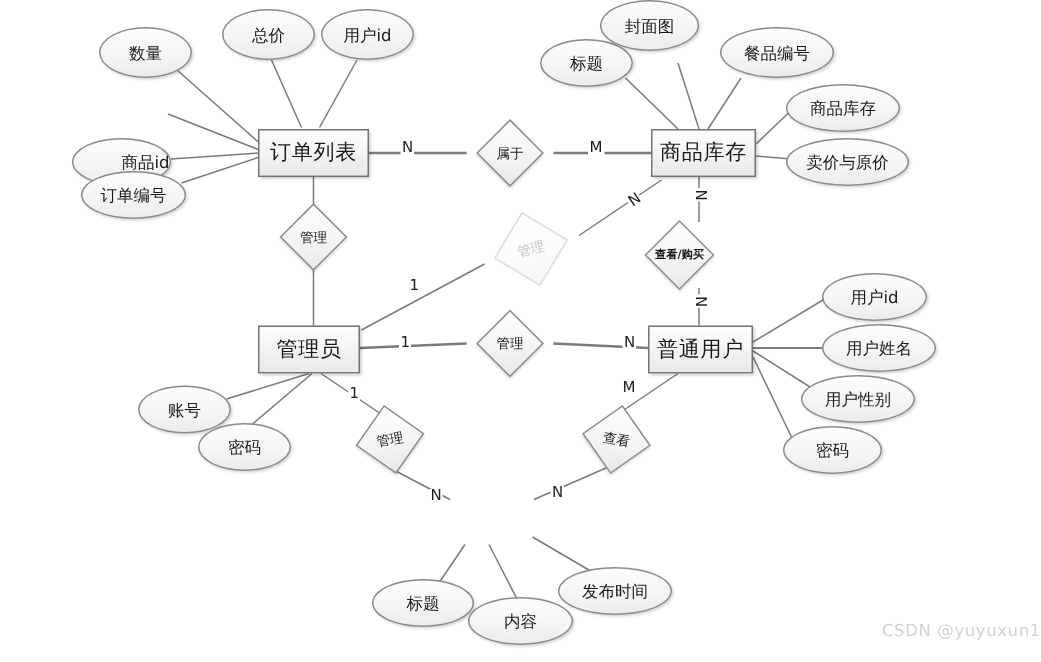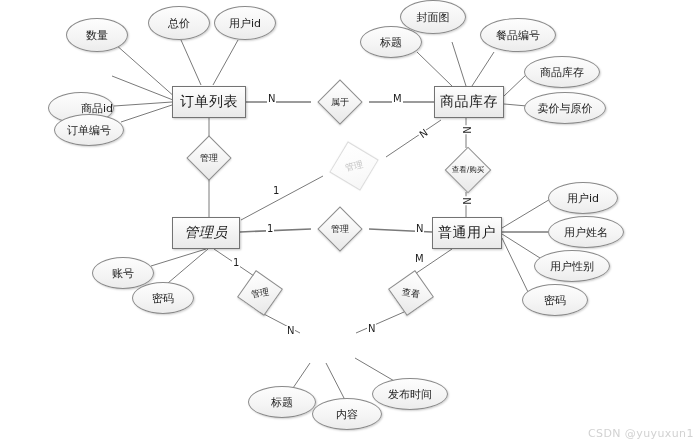--- a/index.html
+++ b/index.html
@@ -47,21 +47,20 @@
   }
   .diamond.ghost .dlabel{color:#c4c4c4;}
 
   .card{
     position:absolute;font-size:10px;color:#1d1d1d;
     background:#fff;padding:0 1px;line-height:1;
   }
   .watermark{
     position:absolute;font-size:11px;color:#d2d2d2;letter-spacing:0.4px;
     user-select:none;
-    margin-top:13px;
   }
 </style>
 </head>
 <body>
 
 <div id="canvas">
 
   <svg id="wires" viewBox="0 0 694 441" xmlns="http://www.w3.org/2000/svg">
     <g stroke="#7a7a7a" stroke-width="1" fill="none" shape-rendering="geometricPrecision">
 
@@ -112,21 +111,21 @@
       <line x1="355" y1="358" x2="396" y2="382"></line>
     </g>
   </svg>
 
   <div class="node entity" style="left:172px;top:86px;width:74px;height:32px;">
     <span>订单列表</span>
   </div>
   <div class="node entity" style="left:434px;top:86px;width:70px;height:32px;">
     <span>商品库存</span>
   </div>
-  <div class="node entity" style="left:172px;top:217px;width:68px;height:32px;font-style:italic;">
+  <div class="node entity" style="left:172px;top:217px;width:68px;height:32px;">
     <span>管理员</span>
   </div>
   <div class="node entity" style="left:432px;top:217px;width:70px;height:32px;">
     <span>普通用户</span>
   </div>
 
   <div class="node attr" style="left:66px;top:18px;width:62px;height:34px;">
     <span>数量</span>
     </div>
   <div class="node attr" style="left:148px;top:6px;width:62px;height:34px;">
@@ -196,21 +195,21 @@
   <div class="diamond" style="left:181px;top:137px;width:56px;height:42px;">
     <div class="shape" style="width:30px;height:30px;"></div>
     <div class="dlabel">管理</div>
   </div>
 
   <div class="diamond ghost" style="left:323px;top:142px;width:62px;height:48px;transform:rotate(-14deg);">
     <div class="shape" style="width:34px;height:34px;"></div>
     <div class="dlabel">管理</div>
   </div>
 
-  <div class="diamond" style="left:437px;top:148px;width:62px;height:44px;">
+  <div class="diamond" style="left:422px;top:148px;width:62px;height:44px;font-weight:bold;">
     <div class="shape" style="width:31px;height:31px;"></div>
     <div class="dlabel" style="font-size:7.5px;">查看/购买</div>
   </div>
 
   <div class="diamond" style="left:311px;top:208px;width:58px;height:42px;">
     <div class="shape" style="width:30px;height:30px;"></div>
     <div class="dlabel">管理</div>
   </div>
 
   <div class="diamond" style="left:231px;top:271px;width:58px;height:44px;transform:rotate(-10deg);">

